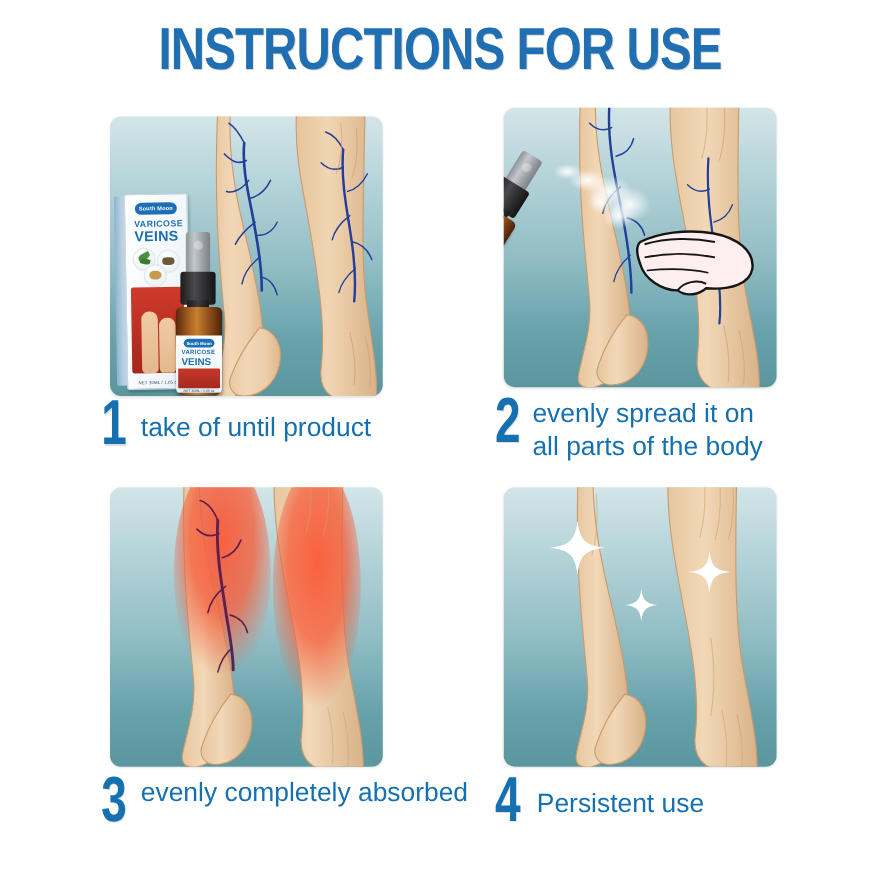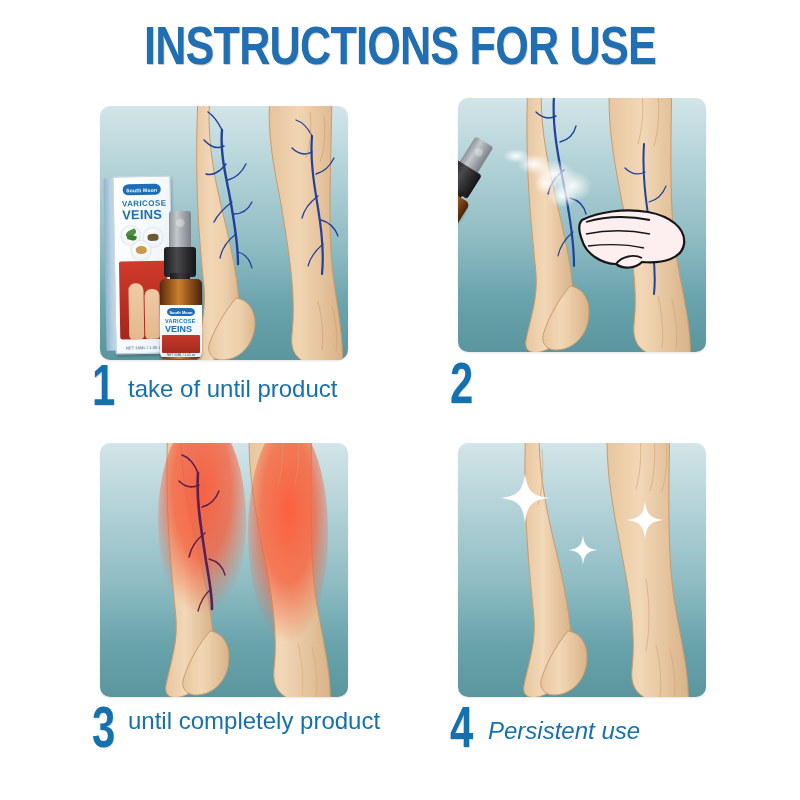--- a/index.html
+++ b/index.html
@@ -77,21 +77,21 @@
   }
   .ctext .l2{display:block;}
 
   #cap1{left:92px;top:362px;}
   #cap1 .ctext{margin-left:-4px;padding-top:12px;}
   #cap2{left:450px;top:360px;}
   #cap2 .ctext{margin-left:-6px;padding-top:2px;}
   #cap3{left:92px;top:704px;}
   #cap3 .ctext{margin-left:-4px;padding-top:2px;}
   #cap4{left:450px;top:704px;}
-  #cap4 .ctext{margin-left:-2px;padding-top:12px;font-style:italic;}
+  #cap4 .ctext{margin-left:-2px;padding-top:12px;}
 
   
   .prodbox{
     position:absolute;left:14px;top:70px;
     width:66px;height:176px;
     transform:rotate(-1deg);
   }
   .box-front{
     position:absolute;left:0;top:0;width:56px;height:176px;
     background:linear-gradient(100deg,#ffffff 0%,#f4f8fb 60%,#e2ecf3 100%);
@@ -484,26 +484,30 @@
 
   <div class="caption" id="cap1">
     <span class="num">1</span>
     <span class="ctext">
       <span>take of until product</span>
     </span>
   </div>
 
   <div class="caption" id="cap2">
     <span class="num">2</span>
+    <span class="ctext">
+      <span>evenly spread it on</span>
+      <span class="l2">all parts of the body</span>
+    </span>
   </div>
 
   <div class="caption" id="cap3">
     <span class="num">3</span>
     <span class="ctext">
-      <span class="l2">until completely product</span>
+      <span class="l2">evenly completely absorbed</span>
     </span>
   </div>
 
   <div class="caption" id="cap4">
     <span class="num">4</span>
     <span class="ctext">
       <span>Persistent use</span>
     </span>
   </div>
 

